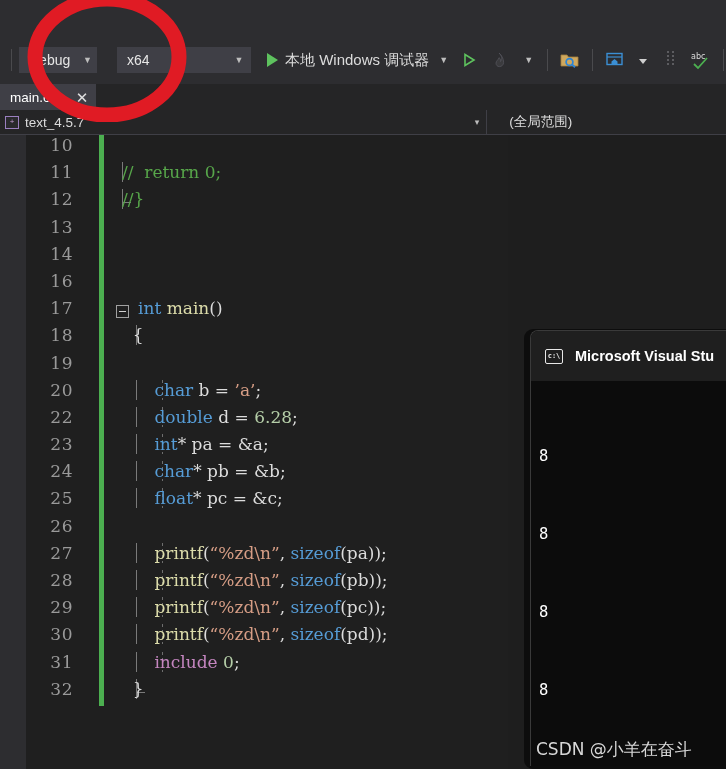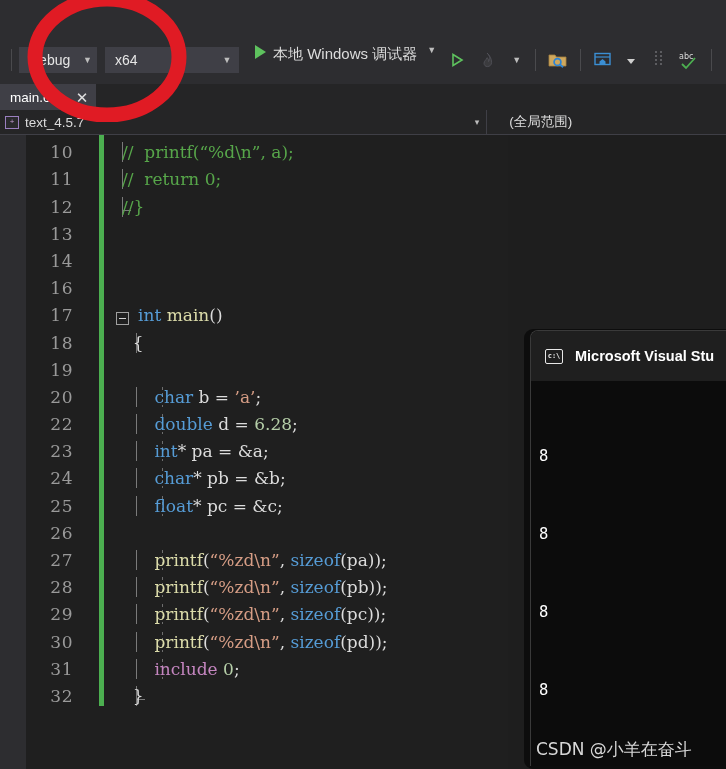--- a/index.html
+++ b/index.html
@@ -29,32 +29,32 @@
     flex: none;
   }
   .combo {
     height: 26px; background: #3f3f46; border: 1px solid #3f3f46;
     color: #e6e6e6; font-size: 14px;
     display: flex; align-items: center; padding: 0 4px 0 9px;
     flex: none;
   }
   .combo .label { white-space: nowrap; }
   .combo-debug { width: 78px; }
-  .combo-plat  { width: 110px; margin-left: 8px; }
+  .combo-plat  { width: 110px; margin-left: 20px; }
   .caret {
     margin-left: auto; padding-left: 8px; color: #bdbdbd; font-size: 9px;
     line-height: 1;
   }
   .caret-standalone {
     width: 24px; height: 26px; background: #3f3f46; color:#bdbdbd;
     display: flex; align-items: center; justify-content: center;
     font-size: 9px; flex: none;
   }
   .run-btn {
-    display: flex; align-items: flex-start; gap: 7px; padding: 0 6px;
+    display: flex; align-items: center; gap: 7px; padding: 0 6px;
     height: 30px; flex: none; margin-left: 10px;
   }
   .tri-green {
     width: 0; height: 0; border-left: 11px solid #5ec25e;
     border-top: 7px solid transparent; border-bottom: 7px solid transparent;
     flex: none;
   }
   .run-label { color: #dcdcdc; font-size: 15px; white-space: nowrap; }
   .mini-caret { color: #bdbdbd; font-size: 9px; margin-left: 3px; }
   .icon-btn {
@@ -108,21 +108,21 @@
   }
   .ed-leftmargin {
     position: absolute; left: 0; top: 0; width: 26px; height: 100%;
     background: #2d2d30;
   }
   .ed-body {
     position: absolute; left: 26px; top: 0; right: 0; bottom: 0;
     background: #1f1f1f;
   }
   .line {
-    position: relative; height: 27.2px; display: flex; align-items: flex-end;
+    position: relative; height: 27.2px; display: flex; align-items: flex-start;
     font-family: "DejaVu Serif", serif;
     gap: 12px;
   }
   .lineno {
     width: 58px; text-align: right; padding-right: 11px;
     color: #9a9a9a; font-size: 17px; font-family: "DejaVu Serif", serif;
     flex: none; letter-spacing: .5px;
   }
   .changebar {
     width: 5px; height: 27.2px; background: #4caf50; flex: none;
@@ -323,21 +323,20 @@
       <span>(全局范围)</span>
     </div>
   </div>
 
   <div class="editor">
     <div class="ed-leftmargin"></div>
     <div class="ed-body" id="editor-lines">
         <div class="line">
           <div class="lineno">10</div>
           <div class="changebar"></div>
-          <div class="codecell"><div class="guide guide-solid" style="left: 6px;"></div><span style="position: relative; padding-left: 0px;"><span class="c-comment">//  </span><span class="c-comment">printf(“%d\n”, a);</span></span></div>
         </div>
         <div class="line">
           <div class="lineno">11</div>
           <div class="changebar"></div>
           <div class="codecell"><div class="guide guide-solid" style="left: 6px;"></div><span style="position: relative; padding-left: 0px;"><span class="c-comment">//  </span><span class="c-comment">return 0;</span></span></div>
         </div>
         <div class="line">
           <div class="lineno">12</div>
           <div class="changebar"></div>
           <div class="codecell"><div class="guide guide-solid" style="left: 6px;"></div><div class="guide-foot" style="left: 6px; width: 9px;"></div><span style="position: relative; padding-left: 0px;"><span class="c-comment">//}</span></span></div>

